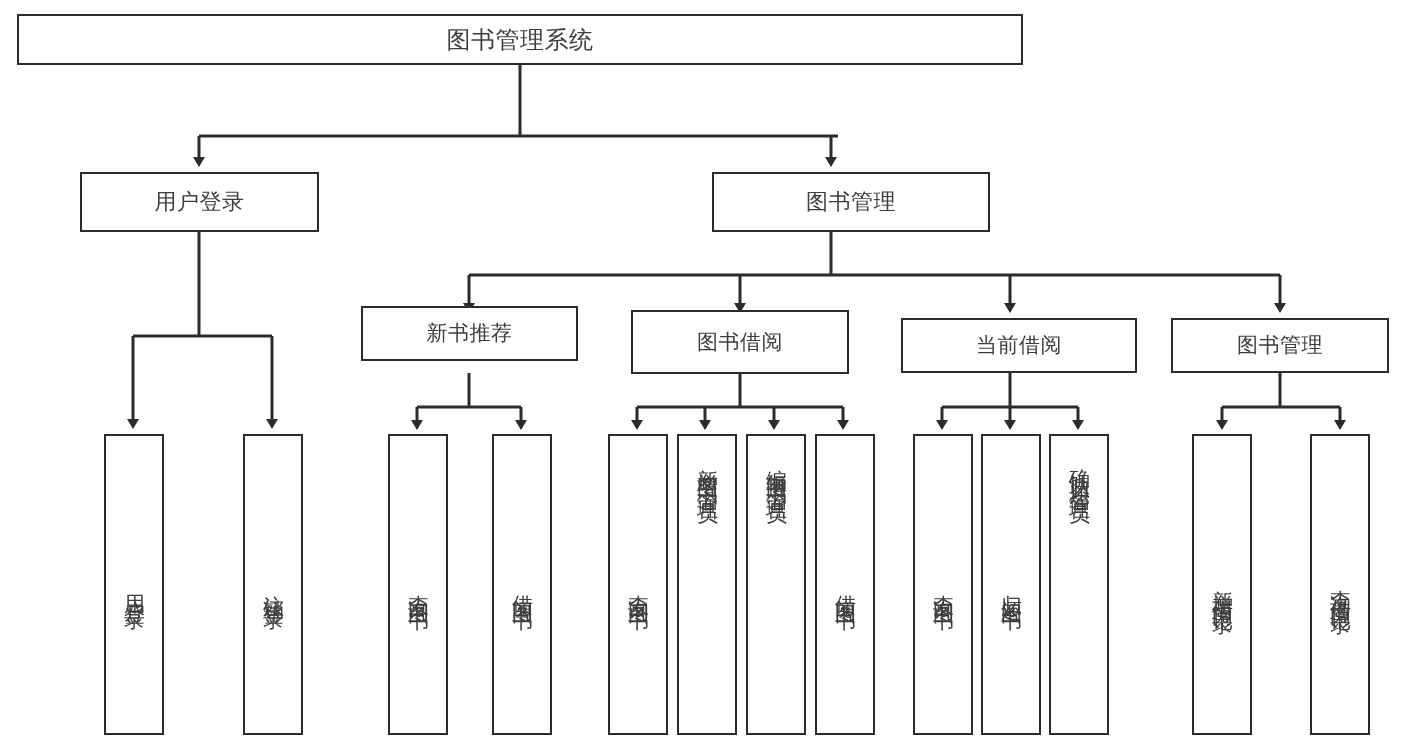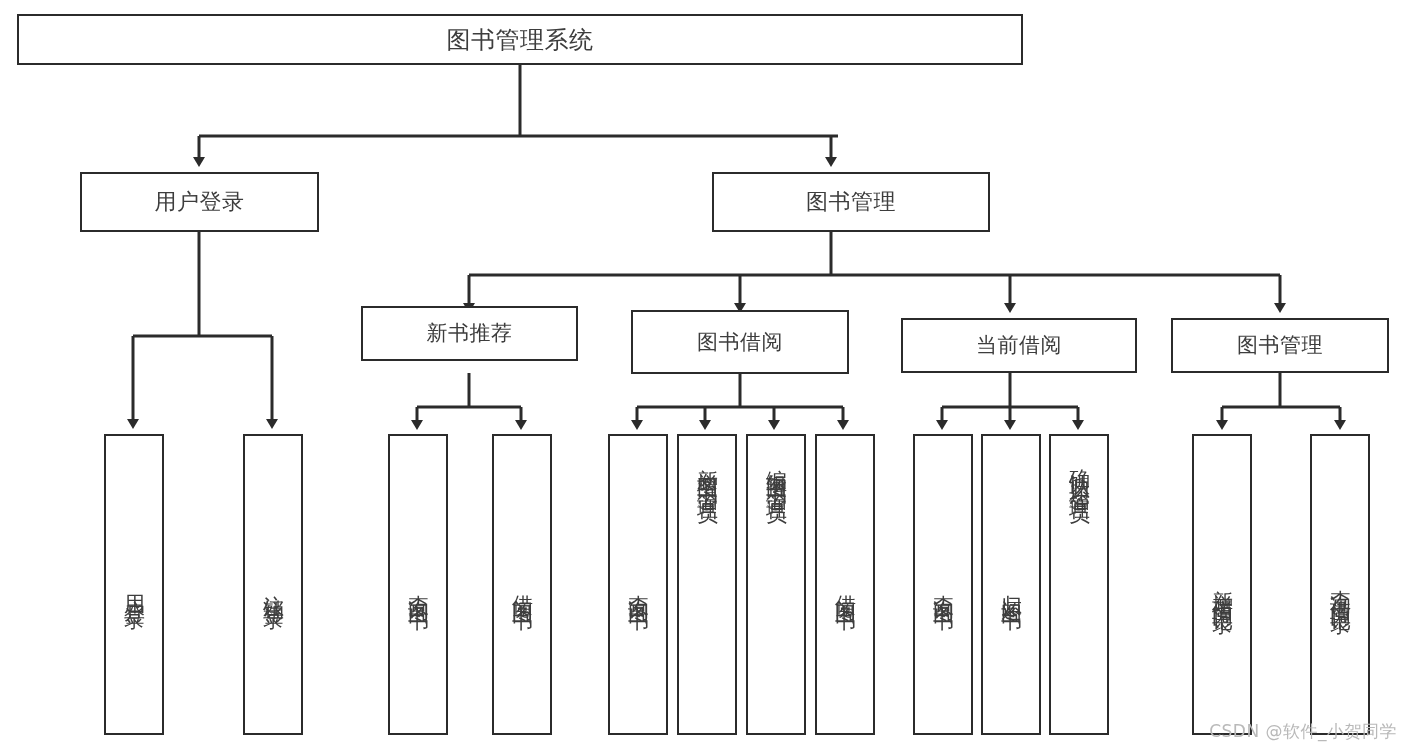--- a/index.html
+++ b/index.html
@@ -221,15 +221,14 @@
       <span class="vtext">新增借阅记录</span>
     </div>
   </div>
 
   <div class="node leaf" style="left:1310px;top:434px;width:60px;height:301px;">
     <div class="leaf-inner">
       <span class="vtext">查询借阅记录</span>
     </div>
   </div>
 
-  <div id="watermark">CSDN @软件_小贺同学</div>
 
 </div>
 
 </body></html>

